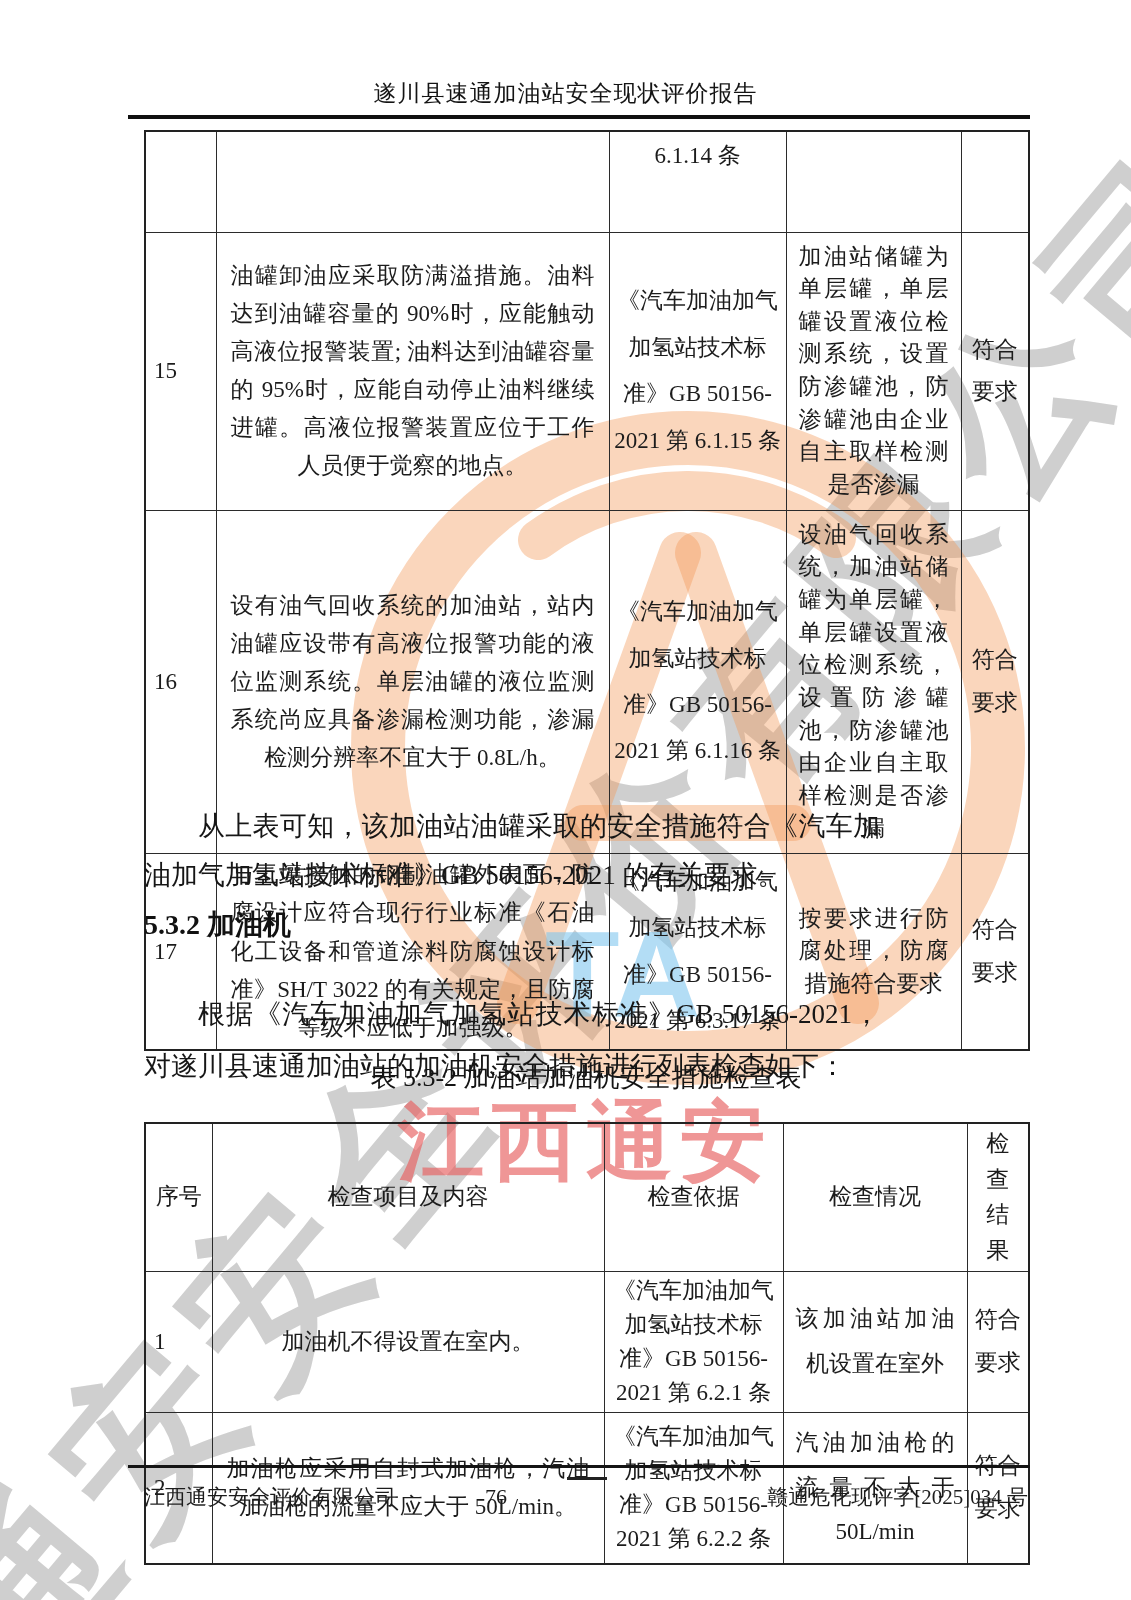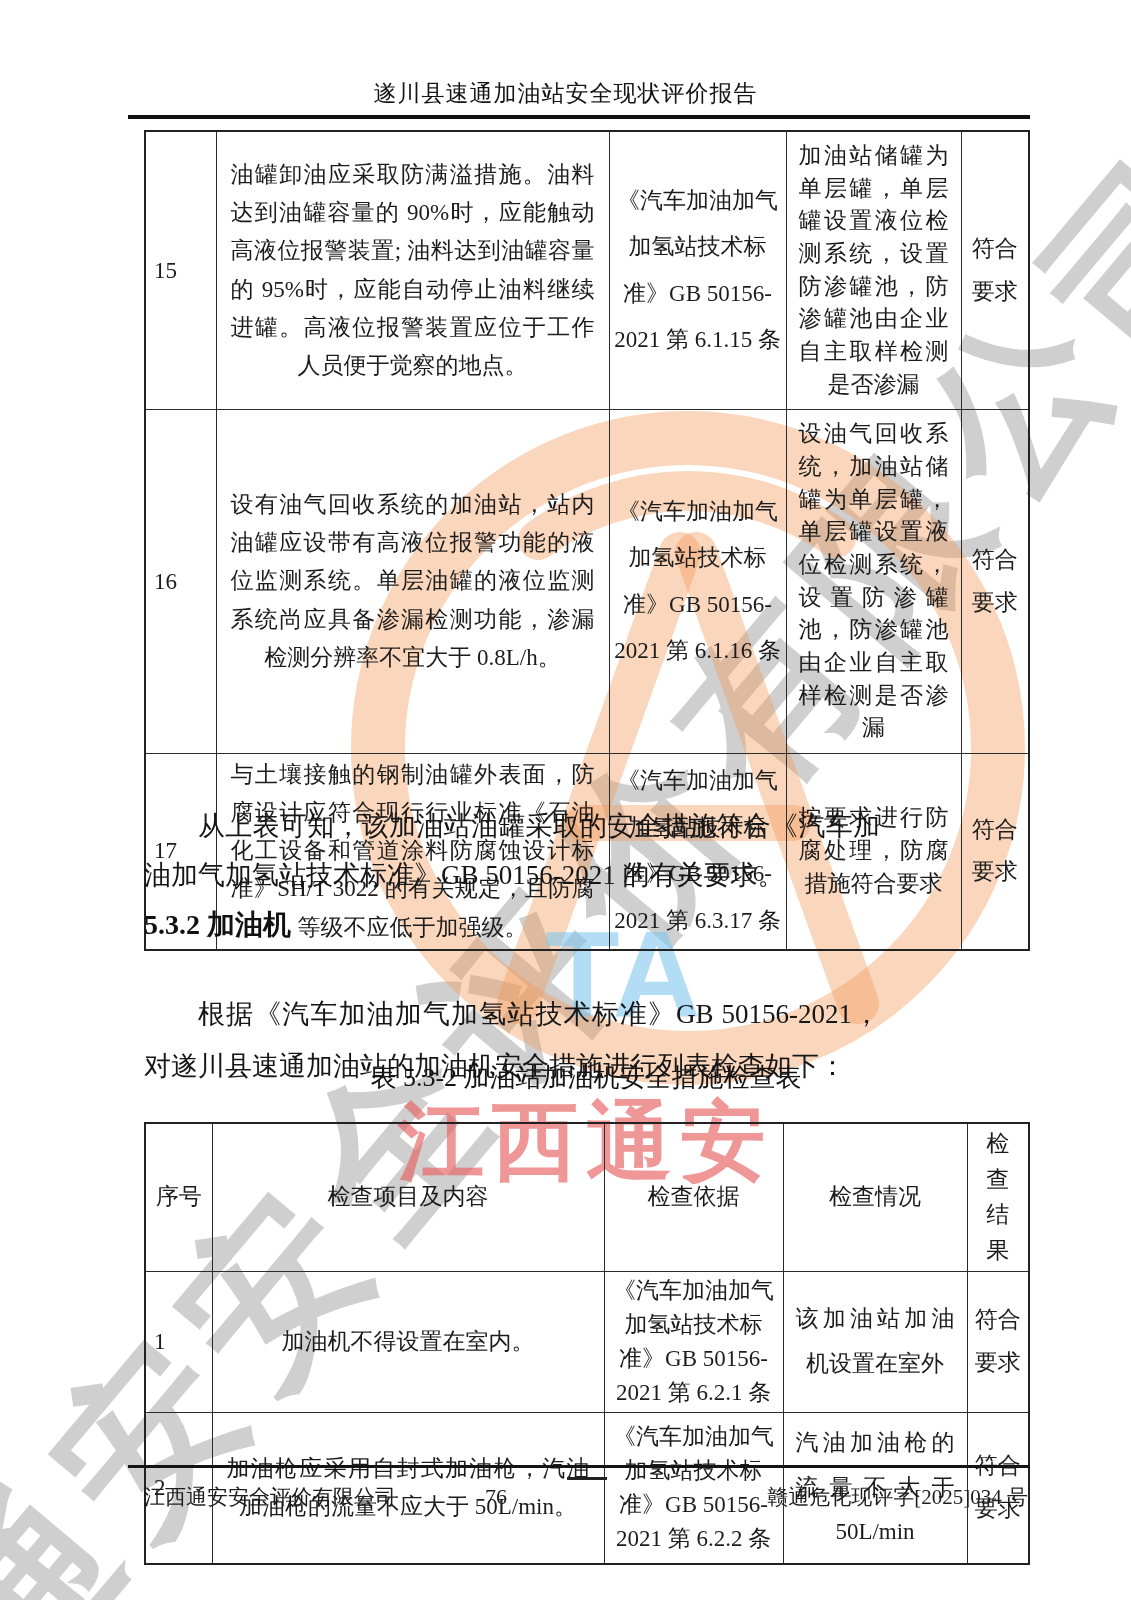--- a/index.html
+++ b/index.html
@@ -77,20 +77,27 @@
 
     <table class="t1">
       <colgroup>
         <col style="width:71px">
           <col style="width:393px">
           <col style="width:177px">
         <col style="width:175px">
           <col style="width:68px">
       </colgroup>
       <tbody>
+          <tr class="row-cont" style="height:101px">
+        <td class="c-seq"></td>
+        <td class="c-content"></td>
+        <td class="c-basis">6.1.14 条</td>
+        <td class="c-situation"></td>
+        <td class="c-result"></td>
+      </tr>
       <tr style="height:197px">
         <td class="c-seq">15</td>
         <td class="c-content">油罐卸油应采取防满溢措施。油料达到油罐容量的 90%时，应能触动高液位报警装置; 油料达到油罐容量的 95%时，应能自动停止油料继续进罐。高液位报警装置应位于工作人员便于觉察的地点。</td>
         <td class="c-basis">《汽车加油加气加氢站技术标准》GB 50156-2021 第 6.1.15 条</td>
         <td class="c-situation">加油站储罐为单层罐，单层罐设置液位检测系统，设置防渗罐池，防渗罐池由企业自主取样检测是否渗漏</td>
         <td class="c-result">符合要求</td>
       </tr>
       <tr style="height:228px">
         <td class="c-seq">16</td>
         <td class="c-content">设有油气回收系统的加油站，站内油罐应设带有高液位报警功能的液位监测系统。单层油罐的液位监测系统尚应具备渗漏检测功能，渗漏检测分辨率不宜大于 0.8L/h。</td>

